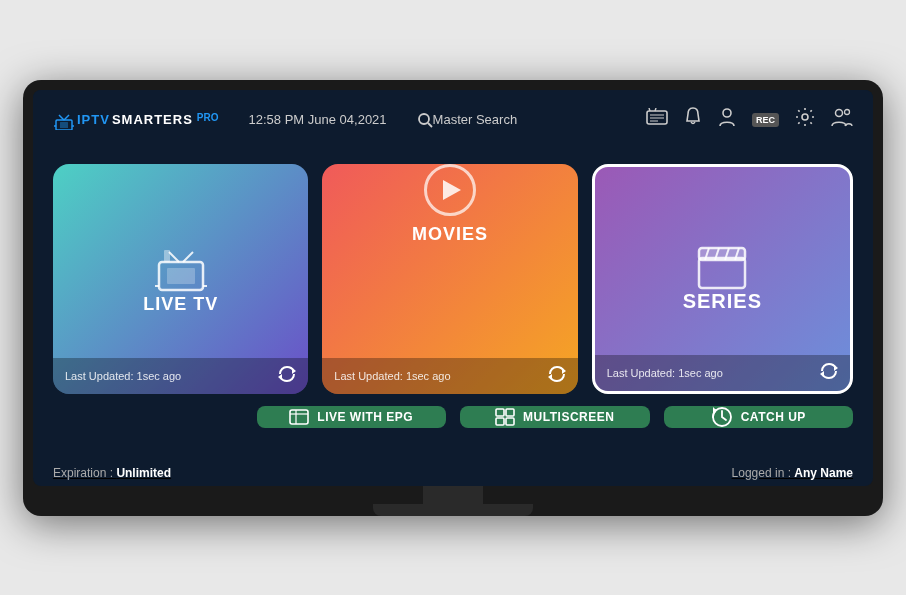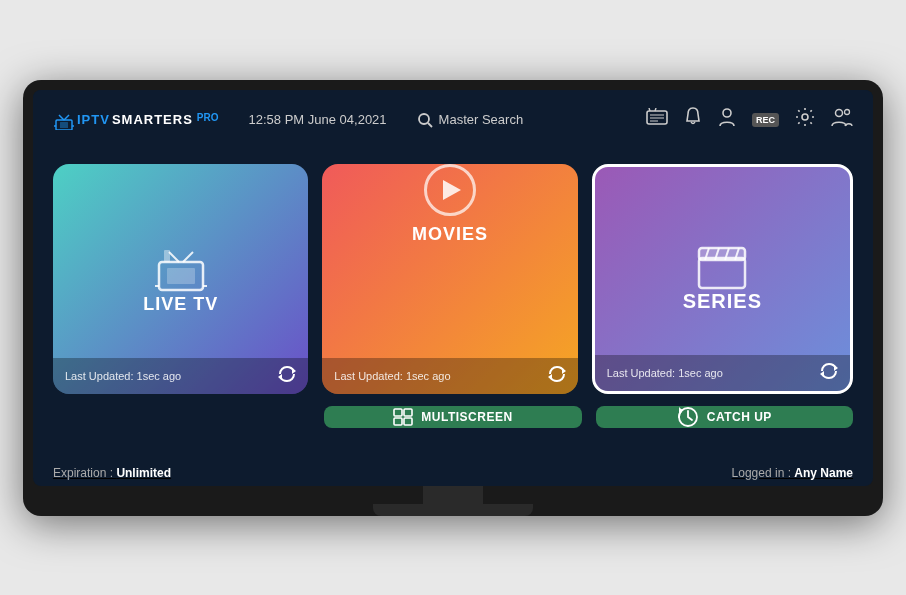--- a/index.html
+++ b/index.html
@@ -77,21 +77,21 @@
     .datetime {
       color: #cccccc;
       font-size: 13px;
       margin-right: 30px;
       white-space: nowrap;
     }
 
     .search-area {
       display: flex;
       align-items: center;
-      gap: 6px;
+      gap: 0;
       color: #cccccc;
       font-size: 13px;
       cursor: pointer;
       flex: 1;
     }
 
     .header-icons {
       display: flex;
       align-items: center;
       gap: 16px;
@@ -419,20 +419,28 @@
               </svg>
             </span>
           </div>
         </div>
       </div>
 
       <div style="display:flex; gap:14px;">
         <div style="flex:1;"></div>
         <div class="action-btn" style="flex:1;">
           <svg width="20" height="18" viewBox="0 0 20 18" fill="none">
+            <rect x="1" y="2" width="18" height="14" rx="2" stroke="white" stroke-width="1.6"></rect>
+            <line x1="1" y1="6" x2="19" y2="6" stroke="white" stroke-width="1.2"></line>
+            <line x1="7" y1="2" x2="7" y2="16" stroke="white" stroke-width="1.2"></line>
+          </svg>
+          <span>LIVE WITH EPG</span>
+        </div>
+        <div class="action-btn" style="flex:1;">
+          <svg width="20" height="18" viewBox="0 0 20 18" fill="none">
             <rect x="1" y="1" width="8" height="7" rx="1" stroke="white" stroke-width="1.6"></rect>
             <rect x="11" y="1" width="8" height="7" rx="1" stroke="white" stroke-width="1.6"></rect>
             <rect x="1" y="10" width="8" height="7" rx="1" stroke="white" stroke-width="1.6"></rect>
             <rect x="11" y="10" width="8" height="7" rx="1" stroke="white" stroke-width="1.6"></rect>
           </svg>
           <span>MULTISCREEN</span>
         </div>
         <div class="action-btn" style="flex:1;">
           <svg width="22" height="22" viewBox="0 0 22 22" fill="none">
             <circle cx="11" cy="11" r="9" stroke="white" stroke-width="1.8"></circle>

